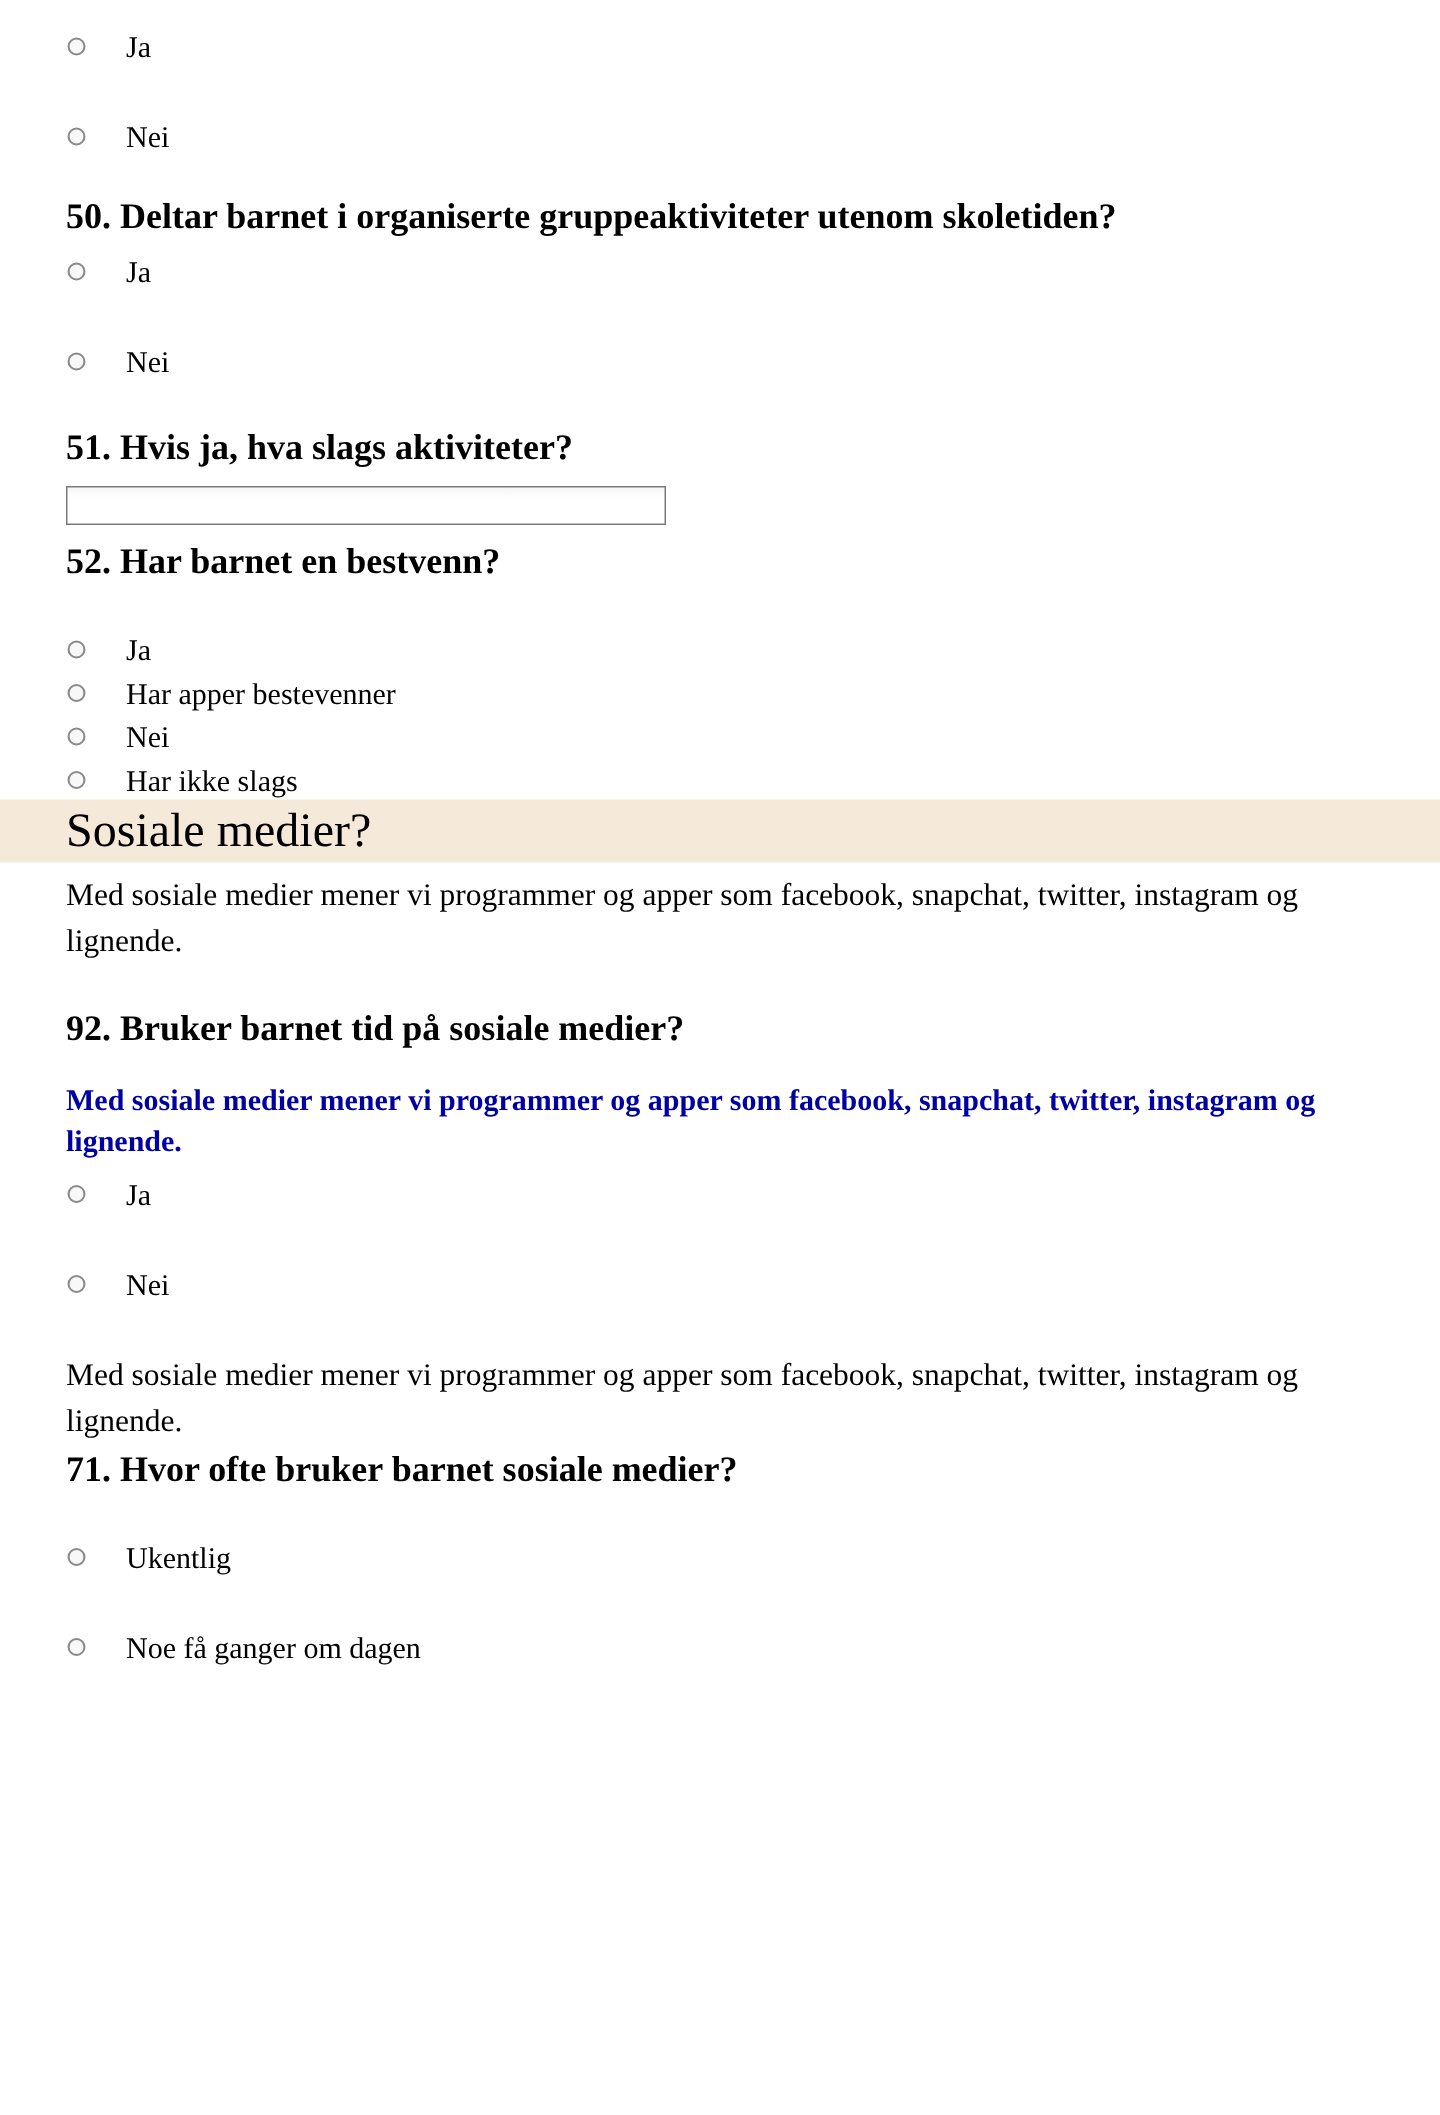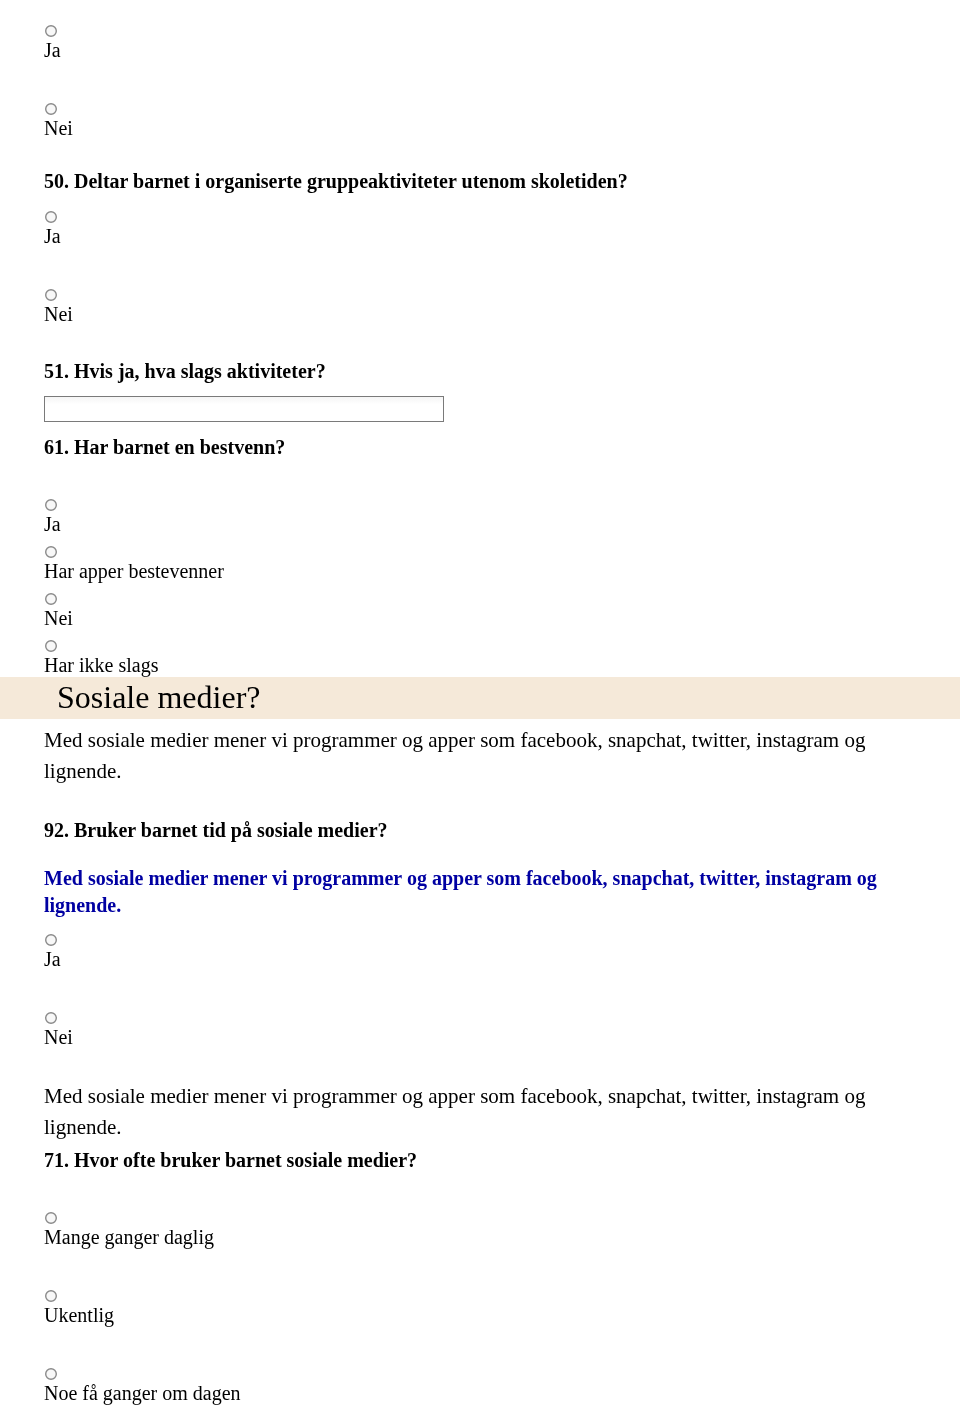--- a/index.html
+++ b/index.html
@@ -11,21 +11,20 @@
     width: 960px;
   }
   .page {
     padding: 20px 30px 30px 30px;
   }
   .option-row {
     display: flex;
     align-items: flex-start;
     margin-bottom: 6px;
     margin-left: 14px;
-    flex-direction: column;
   }
   .option-row.spaced {
     margin-bottom: 36px;
   }
   .option-row.tight {
     margin-bottom: 5px;
   }
   .radio {
     width: 14px;
     height: 14px;
@@ -35,42 +34,42 @@
     display: inline-block;
   }
   .radio svg {
     display: block;
   }
   .option-label {
     font-size: 20px;
     line-height: 24px;
   }
   .question-bold {
-    font-size: 20px;
+    font-size: 24px;
     font-weight: bold;
     margin: 0 0 12px 14px;
     line-height: 26px;
   }
   .text-input-wrap {
     margin-left: 14px;
     margin-bottom: 12px;
   }
   .text-input {
     width: 392px;
     height: 22px;
     border: 1px solid #7a7a7a;
     background: linear-gradient(#f5f5f5, #ffffff 30%);
     font-family: inherit;
     font-size: 16px;
     padding: 1px 3px;
     box-sizing: content-box;
   }
   .section-heading-band {
     background: #f5e9d9;
-    padding: 2px 0 4px 13px;
+    padding: 2px 0 4px 0;
     margin: 0 -30px 6px -30px;
   }
   .section-heading {
     font-size: 32px;
     line-height: 36px;
     margin: 0 0 0 14px;
     padding-left: 30px;
     font-weight: normal;
   }
   .para-black {
@@ -140,21 +139,21 @@
   <div class="spacer-md"></div>
 
   <div class="q-block">
     <div class="question-bold">51. Hvis ja, hva slags aktiviteter?</div>
     <div class="text-input-wrap">
       <input type="text" class="text-input" value="" style="">
     </div>
   </div>
 
   <div class="q-block" style="margin-bottom:0;">
-    <div class="question-bold">61. Har barnet en bestvenn?</div>
+    <div class="question-bold">52. Har barnet en bestvenn?</div>
     <div class="spacer-md"></div>
     <div class="option-row tight">
       <span class="radio">
         <svg width="14" height="14" viewBox="0 0 14 14">
             <circle cx="7" cy="7" r="5.3" fill="#f8f8f8" stroke="#8a8a8a" stroke-width="1.4"></circle>
           </svg>
       </span>
       <span class="option-label">Ja</span>
     </div>
     <div class="option-row tight">
@@ -218,28 +217,20 @@
 
   <div class="spacer-md"></div>
 
   <div class="q-block">
     <div class="option-row spaced">
       <span class="radio">
         <svg width="14" height="14" viewBox="0 0 14 14">
             <circle cx="7" cy="7" r="5.3" fill="#f8f8f8" stroke="#8a8a8a" stroke-width="1.4"></circle>
           </svg>
       </span>
-      <span class="option-label">Mange ganger daglig</span>
-    </div>
-    <div class="option-row spaced">
-      <span class="radio">
-        <svg width="14" height="14" viewBox="0 0 14 14">
-            <circle cx="7" cy="7" r="5.3" fill="#f8f8f8" stroke="#8a8a8a" stroke-width="1.4"></circle>
-          </svg>
-      </span>
       <span class="option-label">Ukentlig</span>
     </div>
     <div class="option-row spaced">
       <span class="radio">
         <svg width="14" height="14" viewBox="0 0 14 14">
             <circle cx="7" cy="7" r="5.3" fill="#f8f8f8" stroke="#8a8a8a" stroke-width="1.4"></circle>
           </svg>
       </span>
       <span class="option-label">Noe få ganger om dagen</span>
     </div>

